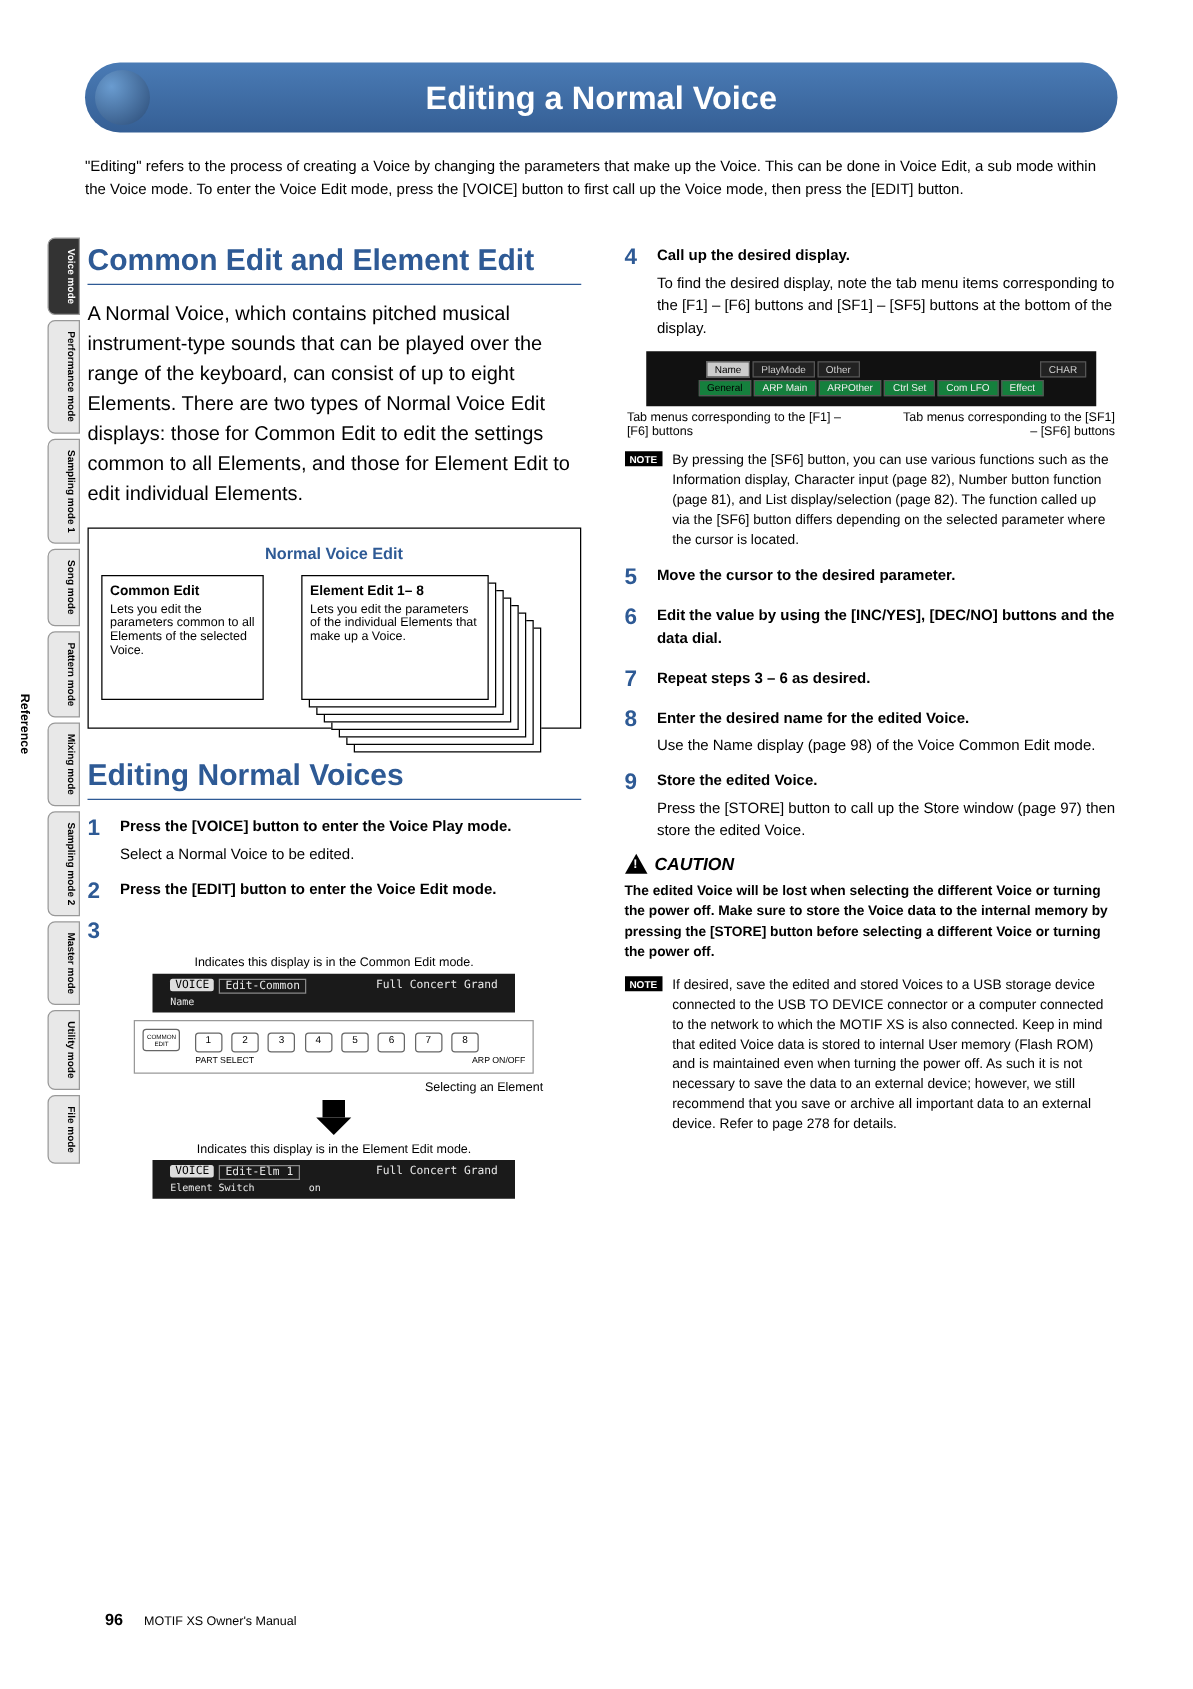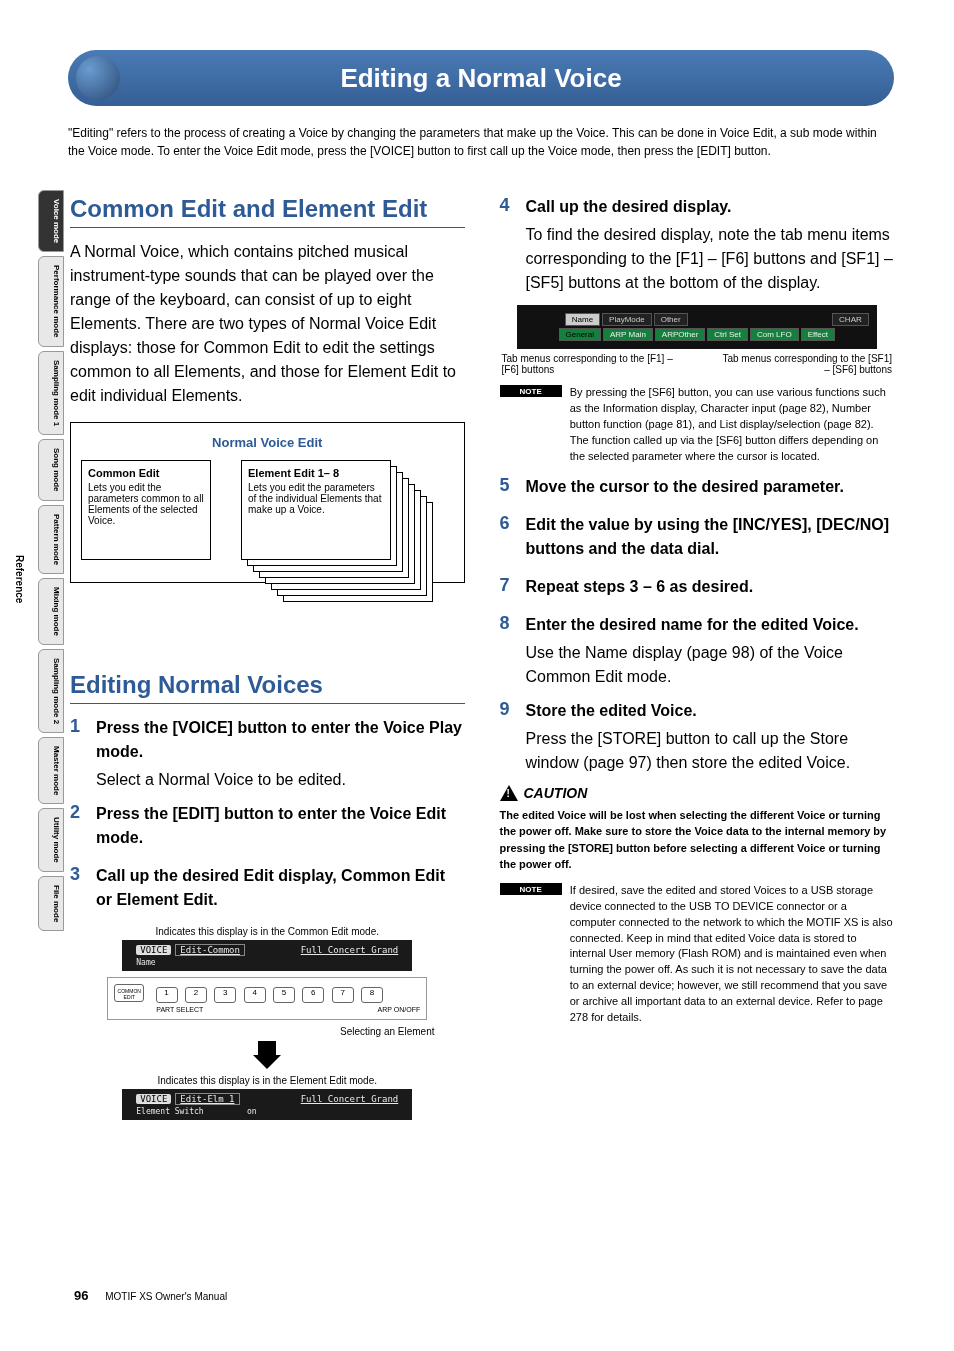--- a/index.html
+++ b/index.html
@@ -127,35 +127,35 @@
     display: flex;
     gap: 8px;
     margin-bottom: 10px;
   }
   .step-num {
     color: #2e5a95;
     font-size: 18px;
     font-weight: bold;
     min-width: 18px;
   }
-  .step-body { flex: 1; font-size: 16px; line-height: 1.5; }
+  .step-body { flex: 1; font-size: 12px; line-height: 1.5; }
   .step-body .st-title { font-weight: bold; margin-bottom: 4px; }
   .step-body .st-text { }
 
   .screen-caption { font-size: 10px; text-align: center; margin: 6px 0 3px 0; }
   .lcd {
     background: #1a1a1a;
     color: #e8e8e8;
     font-family: monospace;
     font-size: 9px;
     padding: 4px 14px 4px 14px;
     margin: 0 auto;
     width: 290px;
   }
-  .lcd-row1 { display:flex; gap:4px; align-items:center;text-decoration:underline;}
+  .lcd-row1 { display:flex; gap:4px; align-items:flex-start;}
   .lcd-row2 { font-size: 8px; margin-top:2px;}
   .lcd-chip-inv { background:#ddd; color:#000; padding:0 4px; border-radius:2px;}
   .lcd-chip { border:1px solid #888; padding:0 4px; }
 
   .btn-row {
     border:1px solid #999;
     padding:6px;
     margin: 6px auto;
     width: 320px;
     position: relative;
@@ -209,21 +209,21 @@
   .lcd2-outside {
     display:flex;
     justify-content:space-between;
     font-size:10px;
     margin: 4px 2px 10px 2px;
   }
   .note-row { display:flex; gap:8px; font-size:11px; line-height:1.45; margin-bottom:10px;}
   .note-badge {
     background:#000; color:#fff;
     font-size:8px; font-weight:bold;
-    padding:1px 20px;
+    padding:1px 4px;
     height:12px;
     white-space:nowrap;
   }
   .caution-row { display:flex; align-items:center; gap:6px; margin: 10px 0 6px 0;}
   .caution-icon {
     width:18px; height:16px;
     display:inline-block;
     position:relative;
   }
   .caution-icon::before{
@@ -241,21 +241,21 @@
     color:#fff;
     font-size:10px;
     font-weight:bold;
   }
   .caution-label { font-style:italic; font-weight:bold; font-size:14px;}
   .caution-text { font-size:11px; font-weight:bold; line-height:1.5; margin-bottom:10px;}
 
   .footer {
     position:absolute;
     bottom: 8px;
-    left: 34px;
+    left: 44px;
     font-size: 10px;
   }
   .footer .pg { font-weight:bold; font-size:13px; margin-right:14px;}
 
 </style>
 </head>
 <body>
 
 <div class="page">
 
@@ -302,39 +302,38 @@
             <div class="stack-layer" style="left:12px; top:12px;"></div>
             <div class="stack-layer" style="left:6px; top:6px;"></div>
             <div class="stack-layer sub-box" style="left:0; top:0; width:150px; height:100px;">
               <div class="sb-title">Element Edit 1– 8</div>
               <div>Lets you edit the parameters of the individual Elements that make up a Voice.</div>
             </div>
           </div>
         </div>
       </div>
 
-      <h2 class="section" style="margin-top:88px;">Editing Normal Voices</h2>
+      <h2 class="section" style="margin-top:24px;">Editing Normal Voices</h2>
 
       <div class="step">
         <div class="step-num">1</div>
         <div class="step-body">
           <div class="st-title">Press the [VOICE] button to enter the Voice Play mode.</div>
           <div class="st-text">Select a Normal Voice to be edited.</div>
         </div>
       </div>
       <div class="step">
         <div class="step-num">2</div>
         <div class="step-body">
           <div class="st-title">Press the [EDIT] button to enter the Voice Edit mode.</div>
         </div>
       </div>
       <div class="step">
         <div class="step-num">3</div>
         <div class="step-body">
-          <div class="st-title">Call up the desired Edit display, Common Edit or Element Edit.</div>
         </div>
       </div>
 
       <div class="screen-caption">Indicates this display is in the Common Edit mode.</div>
       <div style="width:300px; margin: 0 auto;">
         <div class="lcd">
           <div class="lcd-row1">
             <span class="lcd-chip-inv">VOICE</span>
             <span class="lcd-chip">Edit-Common</span>
             <span style="margin-left:auto;">Full Concert Grand</span>

